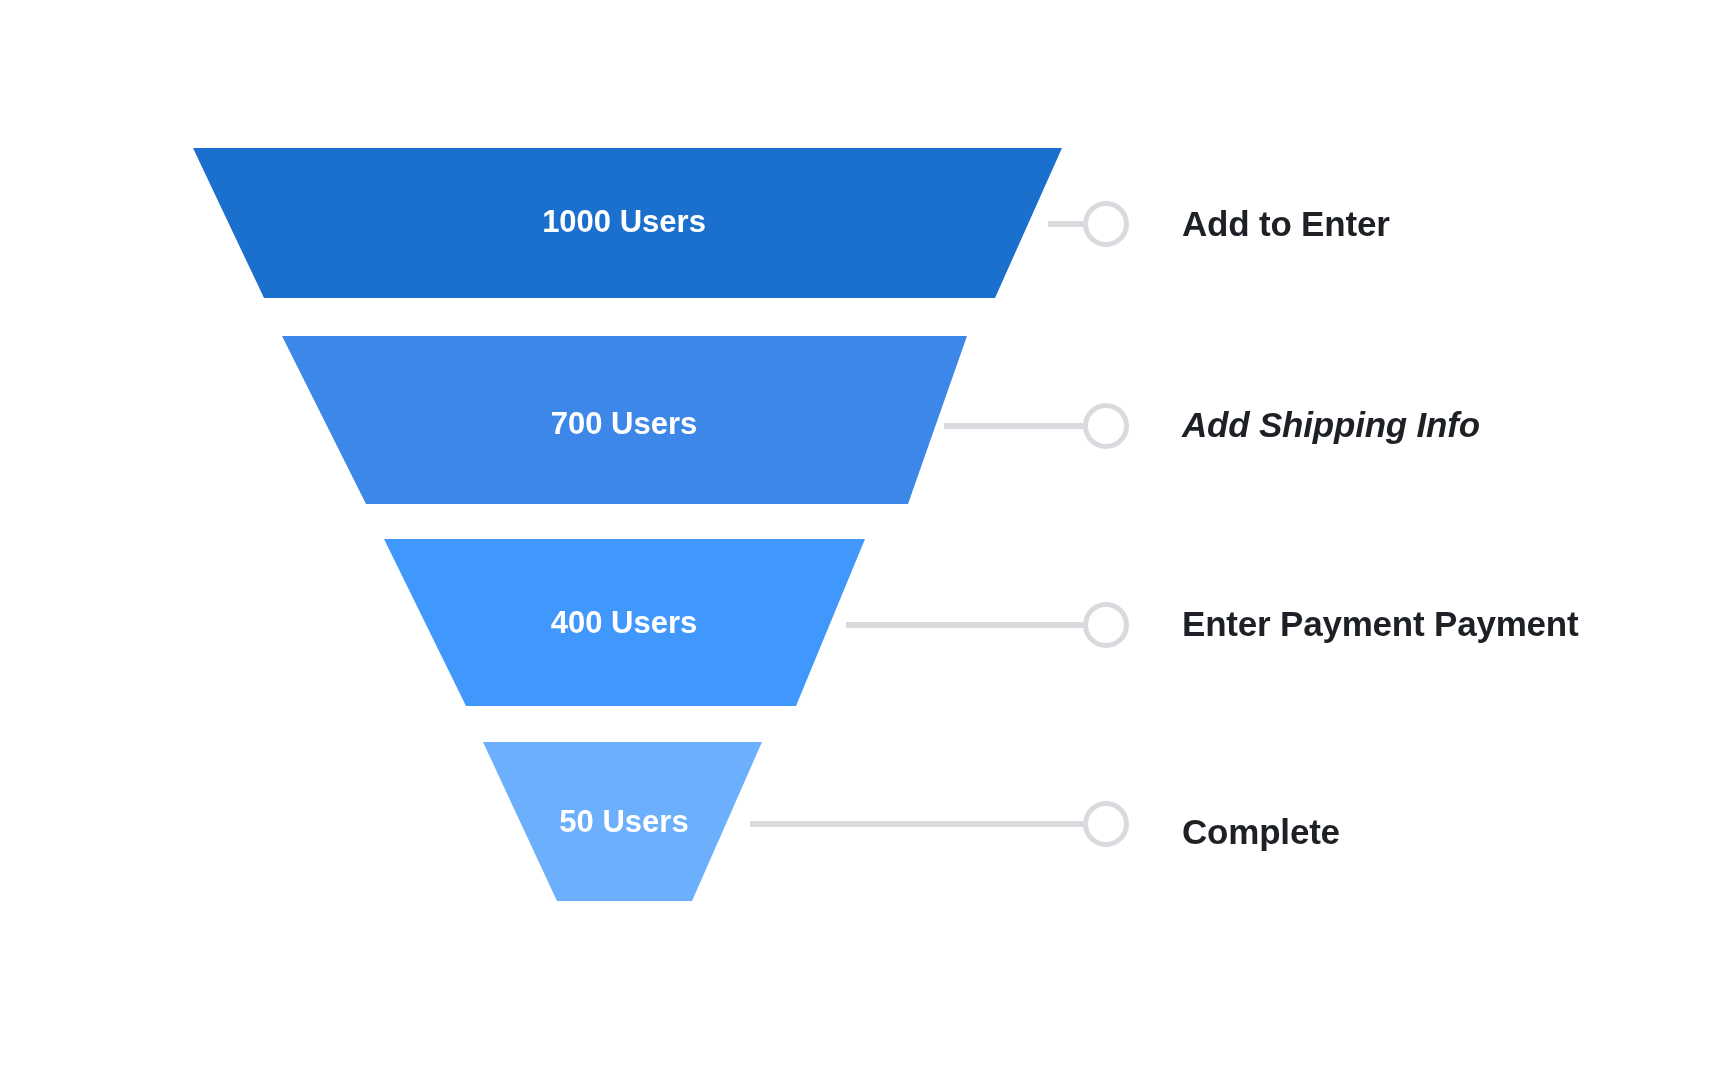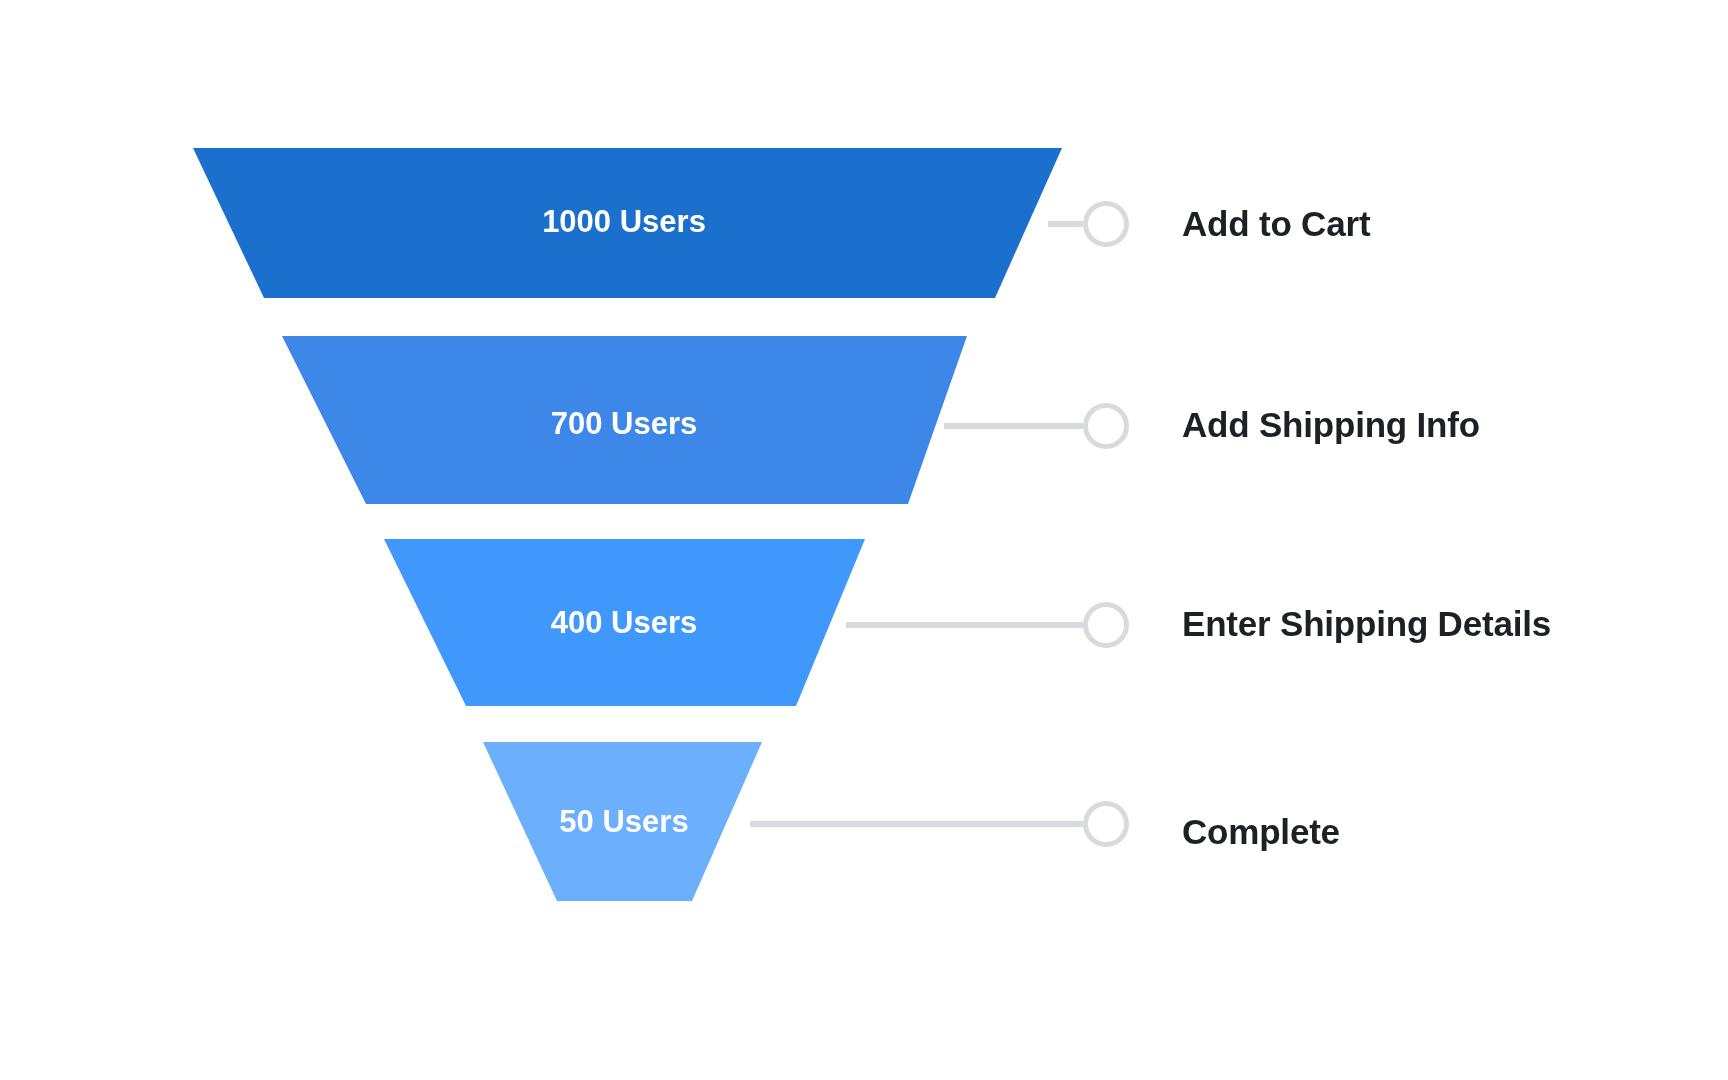--- a/index.html
+++ b/index.html
@@ -67,18 +67,18 @@
         <circle cx="1070" cy="824" r="20.5" fill="none" stroke="#d8dade" stroke-width="5"></circle>
       </g>
     <g id="values-group">
         <text class="seg-value" x="588" y="224">1000 Users</text>
         <text class="seg-value" x="588" y="426">700 Users</text>
         <text class="seg-value" x="588" y="625">400 Users</text>
         <text class="seg-value" x="588" y="824">50 Users</text>
       </g>
   </svg>
   <div id="labels-group">
-      <div class="stage-label" style="left: 1146px; top: 206px; color: rgb(29, 32, 37);">Add to Cart</div>
-      <div class="stage-label" style="left: 1146px; top: 407px; color: rgb(29, 32, 37);">Add Shipping Info</div>
-      <div class="stage-label" style="left: 1146px; top: 606px; color: rgb(29, 32, 37);">Enter Shipping Details</div>
+      <div class="stage-label" style="left: 1146px; top: 206px; color: rgb(29, 32, 37);">Add to Enter</div>
+      <div class="stage-label" style="left: 1146px; top: 407px; color: rgb(29, 32, 37); font-style: italic;">Add Shipping Info</div>
+      <div class="stage-label" style="left: 1146px; top: 606px; color: rgb(29, 32, 37);">Enter Payment Payment</div>
       <div class="stage-label" style="left: 1146px; top: 814px; color: rgb(29, 32, 37);">Complete</div>
     </div>
 </div>
 
 </body></html>

